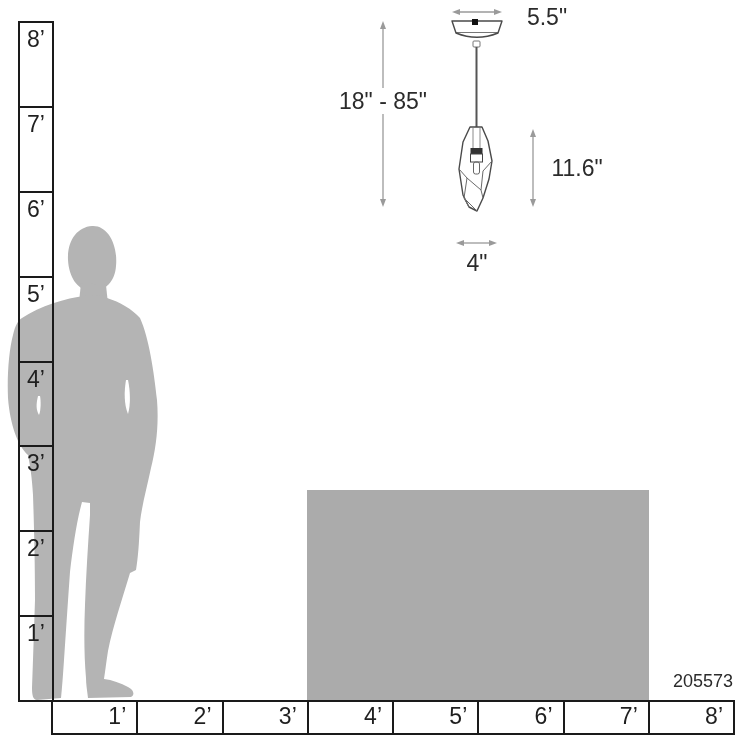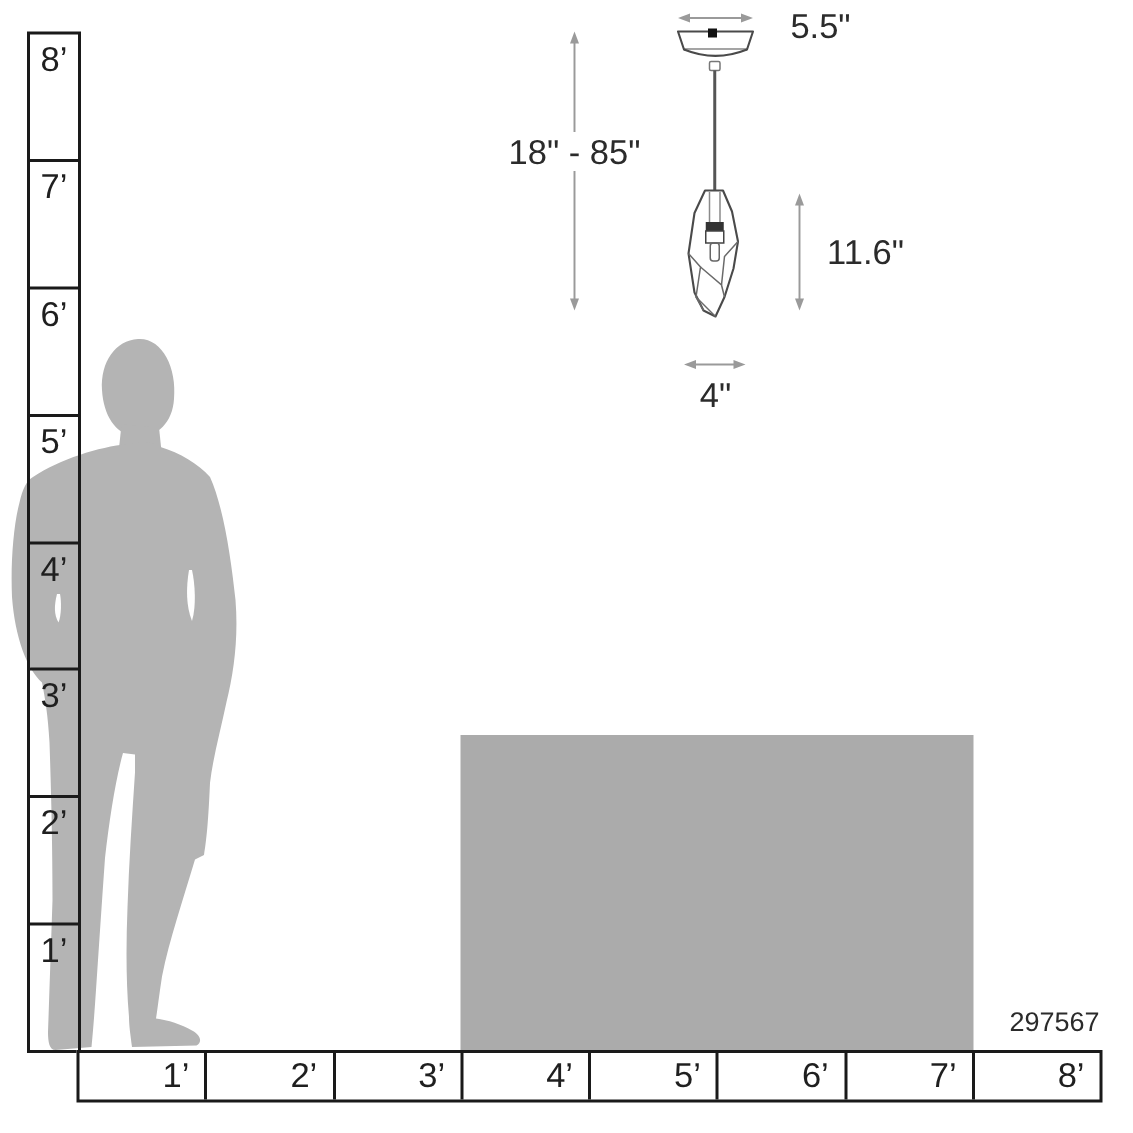--- a/index.html
+++ b/index.html
@@ -184,15 +184,15 @@
       <polygon class="dim-head" points="456,243 464,240 464,246"></polygon>
       <polygon class="dim-head" points="497,243 489,240 489,246"></polygon>
     </g>
   </svg>
 
   <div class="dim dim-canopy">5.5"</div>
   <div class="dim dim-drop">18" - 85"</div>
   <div class="dim dim-shadeh">11.6"</div>
   <div class="dim dim-shadew">4"</div>
 
-  <div class="product-code">297567</div>
+  <div class="product-code">205573</div>
 
 </div>
 
 </body></html>

